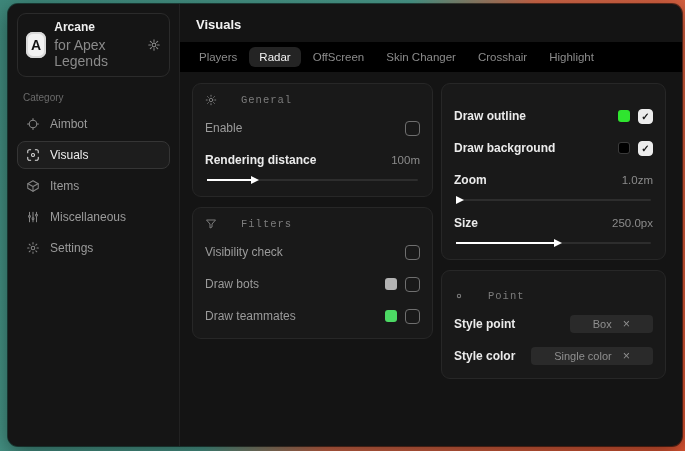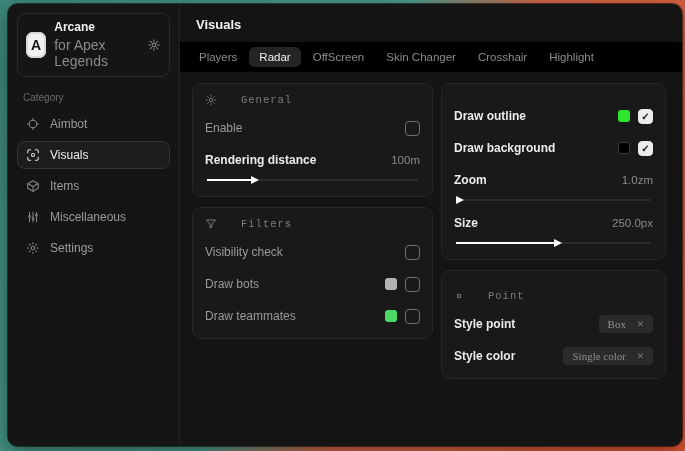--- a/index.html
+++ b/index.html
@@ -84,22 +84,22 @@
   }
   .checkbox.checked { background: #ececec; border-color: #ececec; color: #141414; }
   .slider { height: 2px; background: #2d2d2d; border-radius: 1px; margin: 9px 2px 3px 2px; position: relative; cursor: pointer; }
   .slider-fill { position: absolute; left: 0; top: 0; bottom: 0; background: #ffffff; }
   .slider-thumb {
     position: absolute; right: -8px; top: 50%; transform: translateY(-50%);
     width: 0; height: 0; border-left: 8px solid #ffffff;
     border-top: 4px solid transparent; border-bottom: 4px solid transparent;
   }
   .pill {
-    background: #2a2a2a; border-radius: 4px; padding: 3px 9px; font-size: 11px;
-    color: #8f8f8f; display: flex; align-items: center; gap: 11px; cursor: pointer; font-family: Liberation Serif, serif;
+    background: #2a2a2a; border-radius: 4px; padding: 3px 23px; font-size: 11px;
+    color: #8f8f8f; display: flex; align-items: center; gap: 11px; cursor: pointer;
   }
   .pill .x { font-size: 12.5px; line-height: 1; cursor: pointer; }
   .pt-pad { margin-top: 9px; }
   svg { display: block; }
 </style>
 </head>
 <body>
 
 <div class="window">
 

